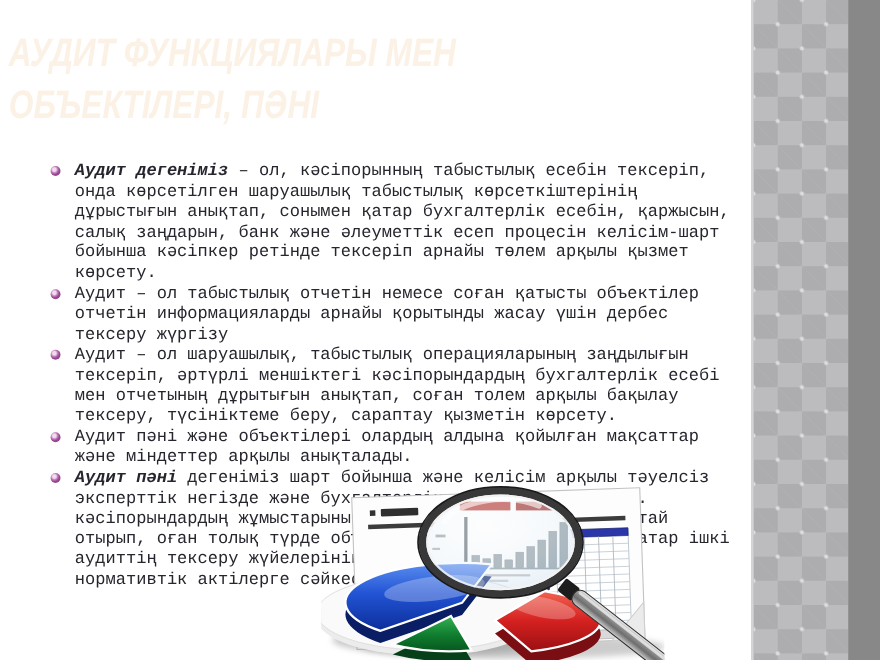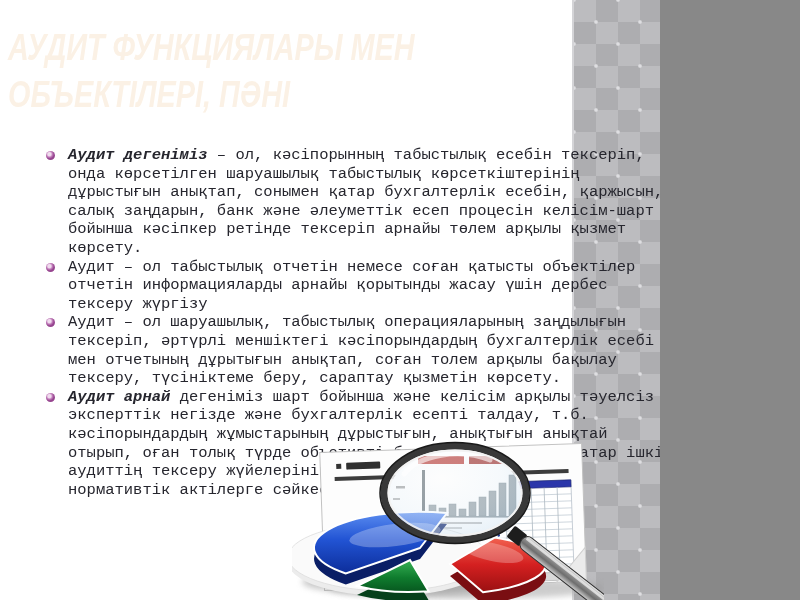--- a/index.html
+++ b/index.html
@@ -1,17 +1,17 @@
 <!DOCTYPE html>
 <html><head>
 <meta charset="utf-8">
 <style>
   html,body{margin:0;padding:0;background:#888;}
   .slide{
-    position:relative;width:660px;height:600px;background:#ffffff;overflow:hidden;
+    position:relative;width:771px;height:600px;background:#ffffff;overflow:hidden;
     font-family:"Liberation Serif",serif;
   }
   
   .side-band{
     position:absolute;top:0;right:0;width:86px;height:600px;
     border-left:2px solid #d4d4d7;
     background-color:#bcbcbf;
     background-image:
       radial-gradient(circle, rgba(224,224,227,.95) 0 1.2px, rgba(224,224,227,0) 2.4px),
       radial-gradient(circle, rgba(224,224,227,.95) 0 1.2px, rgba(224,224,227,0) 2.4px),
@@ -62,21 +62,25 @@
     <li>
       <span class="marker"></span>
       <p><b class="lead"></b><span>Аудит – ол табыстылық отчетін немесе соған қатысты объектілер отчетін информацияларды арнайы қорытынды жасау үшін дербес тексеру жүргізу</span></p>
     </li>
     <li>
       <span class="marker"></span>
       <p><b class="lead"></b><span>Аудит – ол шаруашылық, табыстылық операцияларының заңдылығын тексеріп, әртүрлі меншіктегі кәсіпорындардың бухгалтерлік есебі мен отчетының дұрытығын анықтап, соған толем арқылы бақылау тексеру, түсініктеме беру, сараптау қызметін көрсету.</span></p>
     </li>
     <li>
       <span class="marker"></span>
-      <p><b class="lead">Аудит арнай</b><span> дегеніміз шарт бойынша  және келісім арқылы тәуелсіз эксперттік негізде және бухгалтерлік есепті талдау, т.б. кәсіпорындардың жұмыстарының дұрыстығын, анықтығын анықтай отырып, оған толық түрде объетивті баға беру, сонымен қатар ішкі аудиттің тексеру жүйелерінің қабылдаған есеп саясатына, нормативтік актілерге сәйкестігіне көңіл бөлу.</span></p>
+      <p><b class="lead"></b><span>Аудит пәні және объектілері олардың алдына  қойылған мақсаттар және міндеттер арқылы анықталады.</span></p>
+    </li>
+    <li>
+      <span class="marker"></span>
+      <p><b class="lead">Аудит пәні</b><span> дегеніміз шарт бойынша  және келісім арқылы тәуелсіз эксперттік негізде және бухгалтерлік есепті талдау, т.б. кәсіпорындардың жұмыстарының дұрыстығын, анықтығын анықтай отырып, оған толық түрде объетивті баға беру, сонымен қатар ішкі аудиттің тексеру жүйелерінің қабылдаған есеп саясатына, нормативтік актілерге сәйкестігіне көңіл бөлу.</span></p>
     </li>
   </ul>
 
   <div class="clipart">
     <svg width="312" height="160" viewBox="0 0 312 160" xmlns="http://www.w3.org/2000/svg">
       <defs>
         <linearGradient id="gBlue" x1="0" y1="0" x2="0" y2="1">
           <stop offset="0" stop-color="#5b8df0"></stop>
             <stop offset=".45" stop-color="#2254d4"></stop>
             <stop offset="1" stop-color="#0c2d9a"></stop>

